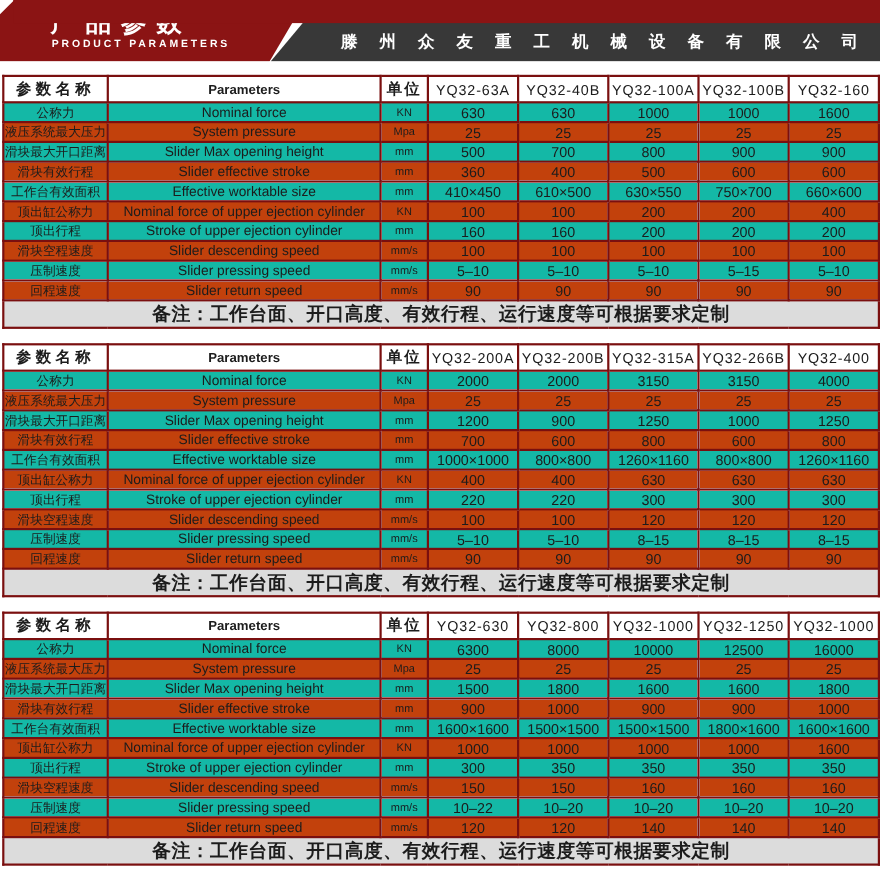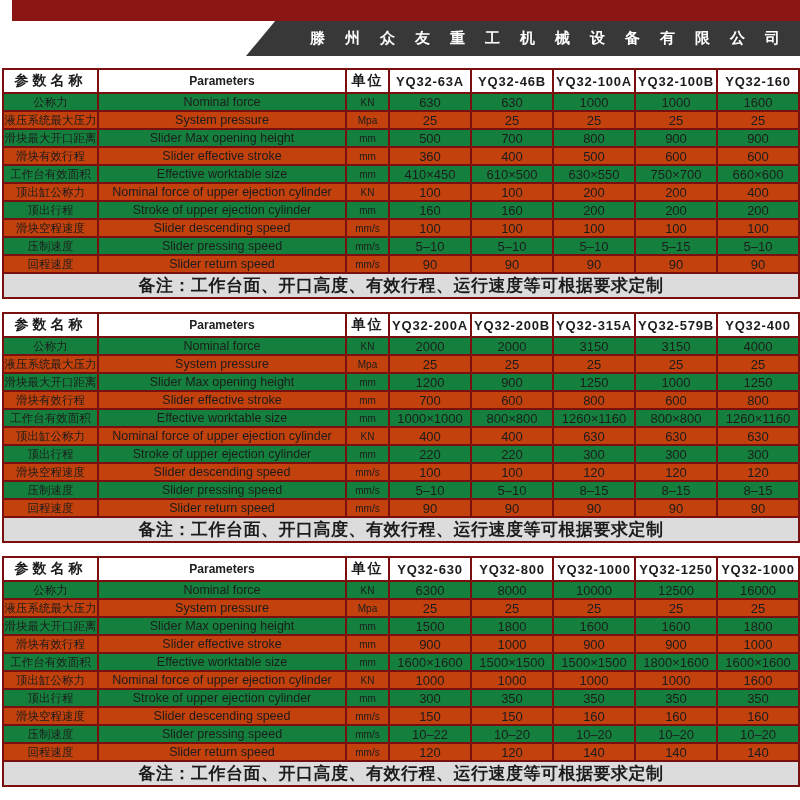--- a/index.html
+++ b/index.html
@@ -26,62 +26,66 @@
               letter-spacing:2.6px; margin-top:2px; padding-left:1px; white-space:nowrap; }
 
   
   .tables { padding:12px 2px 0 2px; }
   table.spec { border-collapse:collapse; table-layout:fixed; width:796px;
                margin-bottom:13px; }
   table.spec th, table.spec td { border:2px solid #7a0f0f; text-align:center;
                vertical-align:middle; padding:0; overflow:hidden; white-space:nowrap; }
   table.spec thead tr { height:24px; background:#ffffff; }
   table.spec tbody tr { height:18px; background:#c2410c; }
-  table.spec tbody tr.alt { background:#15803d; }
+  table.spec tbody tr.alt { background:#14b8a6; }
   table.spec tr.note-row { height:21px; background:#dcdcdc; }
   th.h-cn    { font-size:14px; font-weight:bold; letter-spacing:4px; }
   th.h-en    { font-size:12px; font-weight:bold; }
   th.h-unit  { font-size:14px; font-weight:bold; letter-spacing:2px; }
-  th.h-model { font-size:13px; font-weight:bold; letter-spacing:0.8px; }
+  th.h-model { font-size:13px; font-weight:normal; letter-spacing:0.8px; }
   td.c-cn   { font-size:11.5px; }
   td.c-en   { font-size:12.5px; }
   td.c-unit { font-size:10px; }
   td.c-val  { font-size:13px; }
   td.c-note { text-align:left; font-size:17px; font-weight:bold; padding-left:6px;
               letter-spacing:0.5px; }
 </style>
 </head>
 <body>
 
 <div class="header">
   <div class="hdr-strip"></div>
   <div class="hdr-graybar">
     <span class="company">滕州众友重工机械设备有限公司</span>
   </div>
+  <div class="hdr-redblock">
+    <div class="title-cn">产品参数</div>
+    <div class="title-en">PRODUCT PARAMETERS</div>
+  </div>
 </div>
 
 <div class="tables">
     <table class="spec">
       <colgroup>
         <col style="width: 95px;">
         <col style="width: 248px;">
         <col style="width: 43px;">
         <col style="width: 82px;">
         <col style="width: 82px;">
         <col style="width: 82px;">
         <col style="width: 82px;">
         <col style="width: 82px;">
       </colgroup>
       <thead>
         <tr>
           <th class="h-cn">参数名称</th>
           <th class="h-en">Parameters</th>
           <th class="h-unit">单位</th>
           <th class="h-model">YQ32-63A</th>
-          <th class="h-model">YQ32-46B</th>
+          <th class="h-model">YQ32-40B</th>
           <th class="h-model">YQ32-100A</th>
           <th class="h-model">YQ32-100B</th>
           <th class="h-model">YQ32-160</th>
         </tr>
       </thead>
       <tbody>
         <tr class="alt">
           <td class="c-cn">公称力</td>
           <td class="c-en">Nominal force</td>
           <td class="c-unit">KN</td>
@@ -198,21 +202,21 @@
         <col style="width: 82px;">
       </colgroup>
       <thead>
         <tr>
           <th class="h-cn">参数名称</th>
           <th class="h-en">Parameters</th>
           <th class="h-unit">单位</th>
           <th class="h-model">YQ32-200A</th>
           <th class="h-model">YQ32-200B</th>
           <th class="h-model">YQ32-315A</th>
-          <th class="h-model">YQ32-579B</th>
+          <th class="h-model">YQ32-266B</th>
           <th class="h-model">YQ32-400</th>
         </tr>
       </thead>
       <tbody>
         <tr class="alt">
           <td class="c-cn">公称力</td>
           <td class="c-en">Nominal force</td>
           <td class="c-unit">KN</td>
           <td class="c-val">2000</td>
           <td class="c-val">2000</td>

